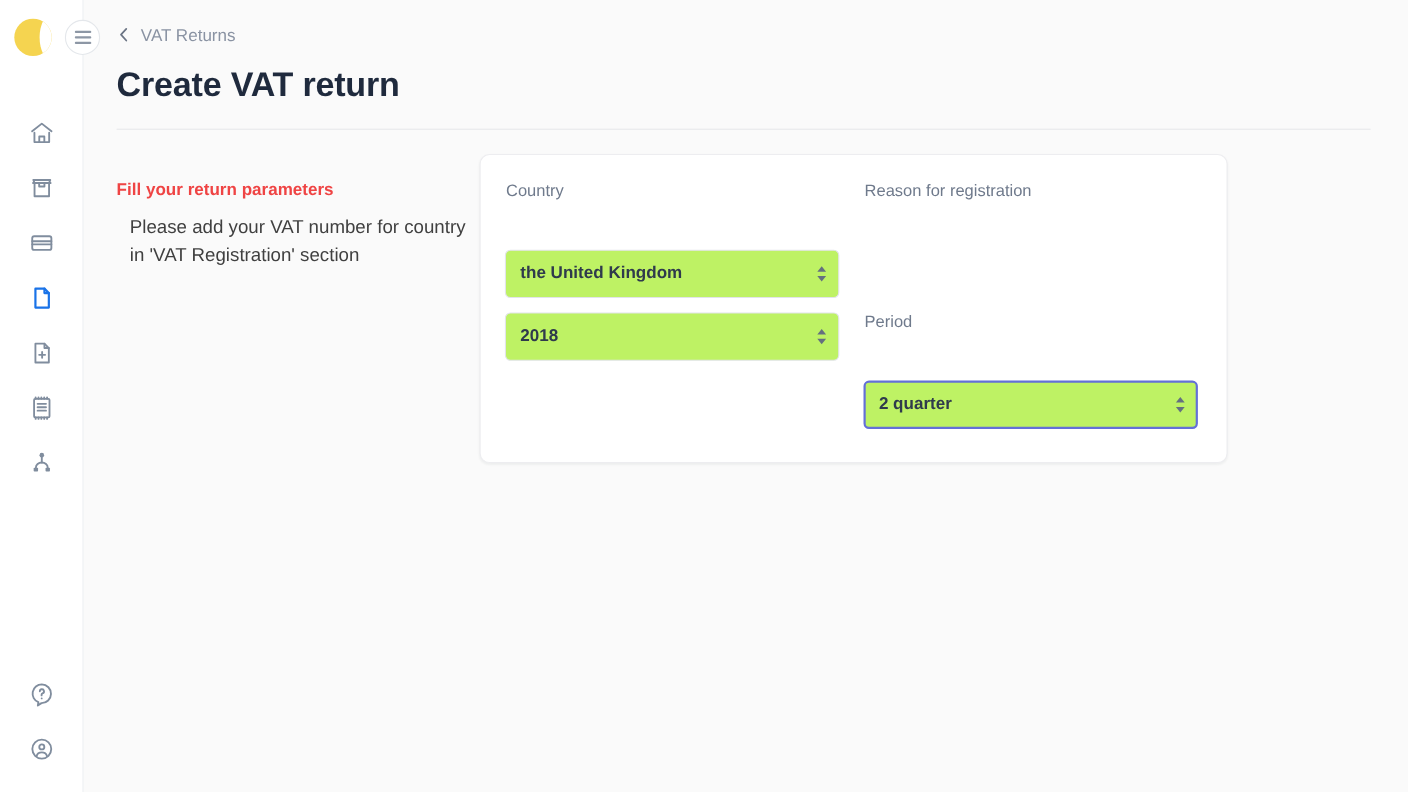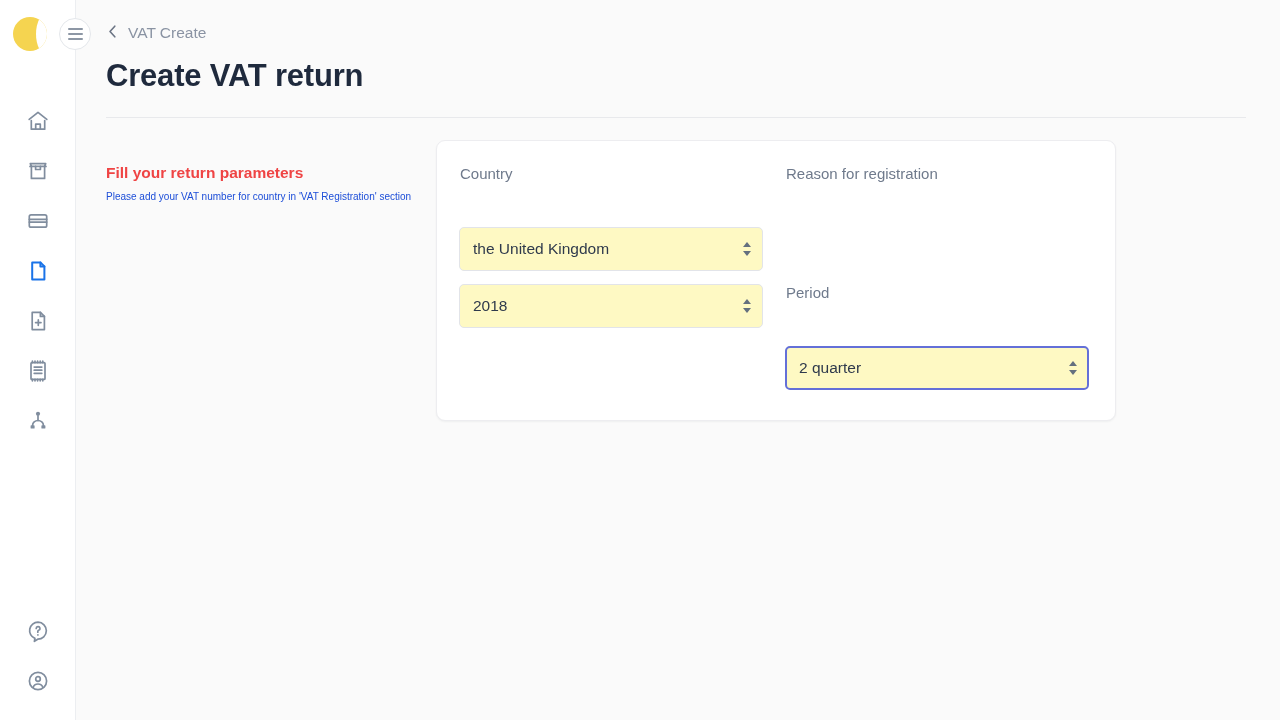--- a/index.html
+++ b/index.html
@@ -165,24 +165,24 @@
     flex: 0 0 330px;
     padding-top: 24px;
   }
   .intro-title {
     font-size: 15.5px;
     font-weight: bold;
     color: #ef4444;
     margin: 0 0 8px 0;
   }
   .intro-sub {
-    font-size: 10px;
+    font-size: 17px;
     line-height: 1.48;
-    color: #1d4ed8;
-    margin: 0;
+    color: #404040;
+    margin: 12px;
     max-width: 320px;
   }
 
   .card {
     flex: 0 0 680px;
     width: 680px;
     background: #ffffff;
     border: 1px solid #ededf0;
     border-radius: 9px;
     box-shadow: 0 1px 2px rgba(24,30,45,0.05);
@@ -200,30 +200,31 @@
     color: #6f7a8c;
     margin: 0 0 9px 1px;
   }
 
   .select-wrap { position: relative; }
   .select-box {
     height: 44px;
     width: 100%;
     border: 1px solid #e2e4e9;
     border-radius: 5px;
-    background: #fef9c3;
+    background: #bef264;
     display: flex;
     align-items: center;
     padding: 0 34px 0 13px;
     font-size: 15.5px;
     color: #2f3a4c;
     cursor: pointer;
     white-space: nowrap;
     overflow: hidden;
     text-overflow: ellipsis;
+    font-weight: bold;
   }
   .select-wrap.focused .select-box {
     border: 2px solid #6470d8;
     padding: 0 33px 0 12px;
   }
   .stepper {
     position: absolute;
     right: 12px;
     top: 50%;
     transform: translateY(-50%);
@@ -365,21 +366,21 @@
   <main class="main">
 
     <div class="header">
 
       <div class="breadcrumb">
         <span class="chev">
           <svg width="13" height="15" viewBox="0 0 13 15" fill="none" stroke="currentColor" stroke-width="1.6" stroke-linecap="round" stroke-linejoin="round">
             <path d="M8.8 2.2 4 7.5l4.8 5.3"></path>
           </svg>
         </span>
-        <span>VAT Create</span>
+        <span>VAT Returns</span>
       </div>
 
       <h1 class="page-title">Create VAT return</h1>
 
       <div class="divider"></div>
     </div>
 
     <div class="content">
 
       <div class="intro">

